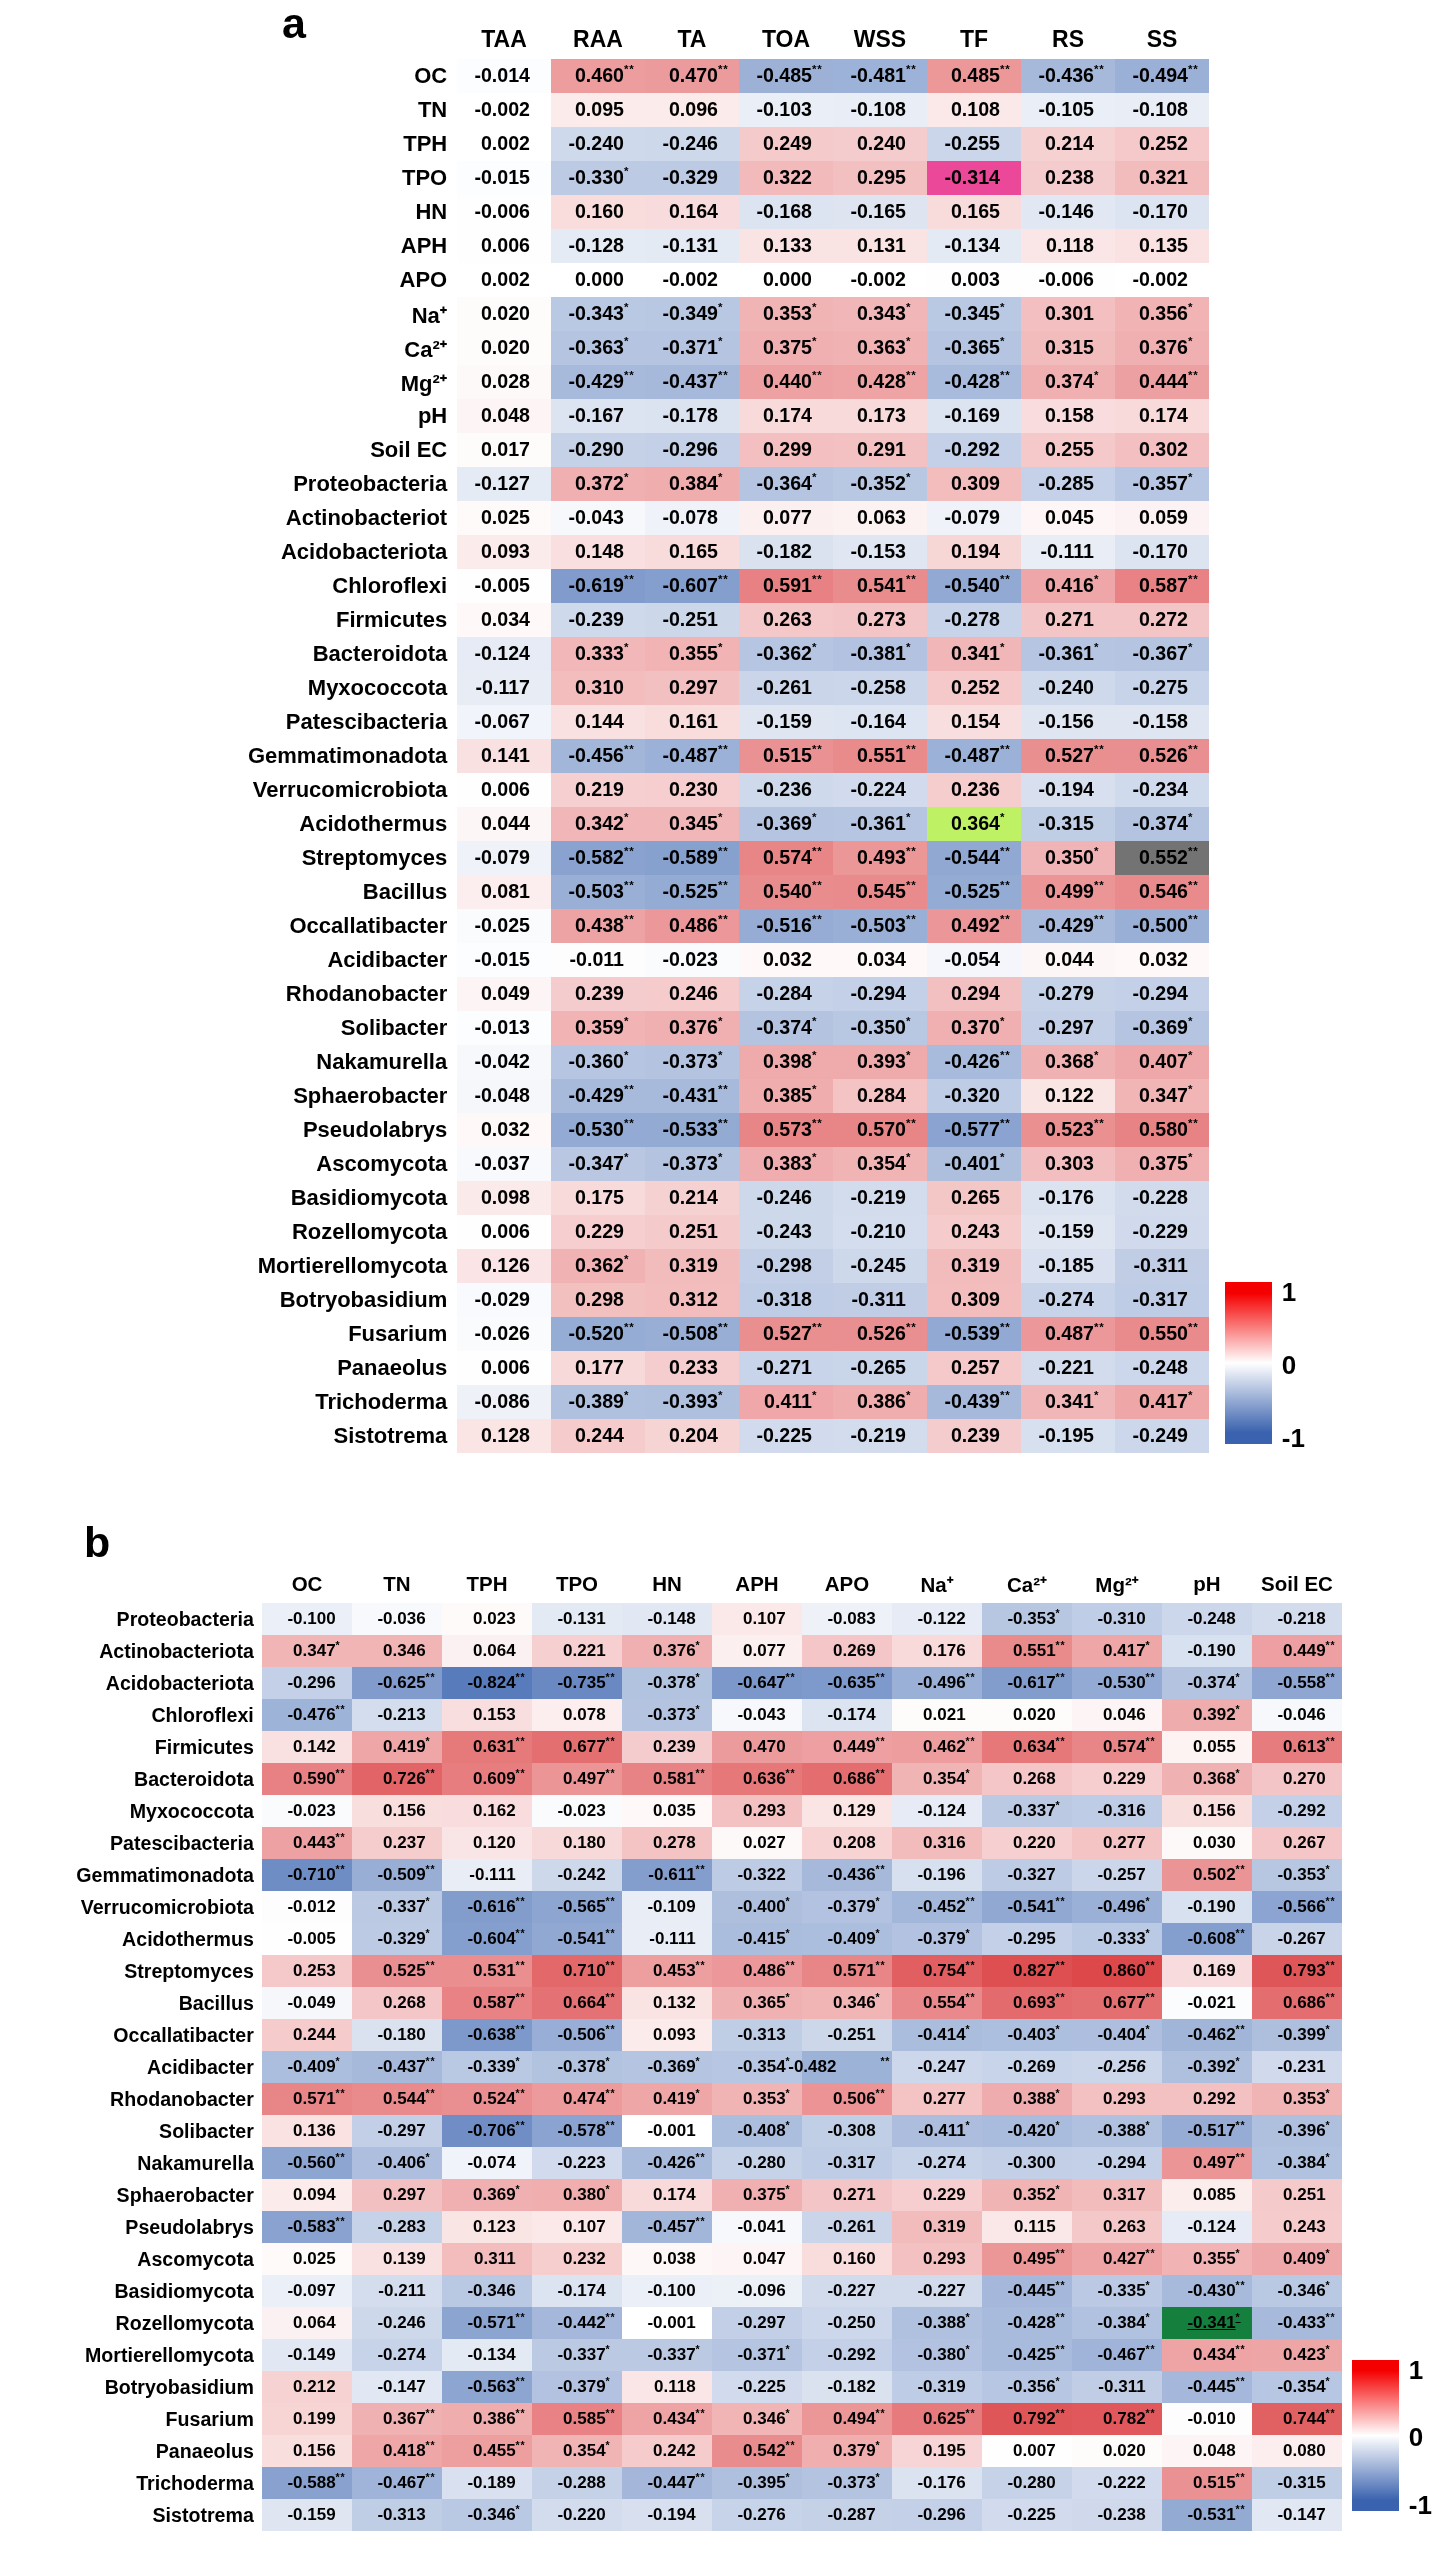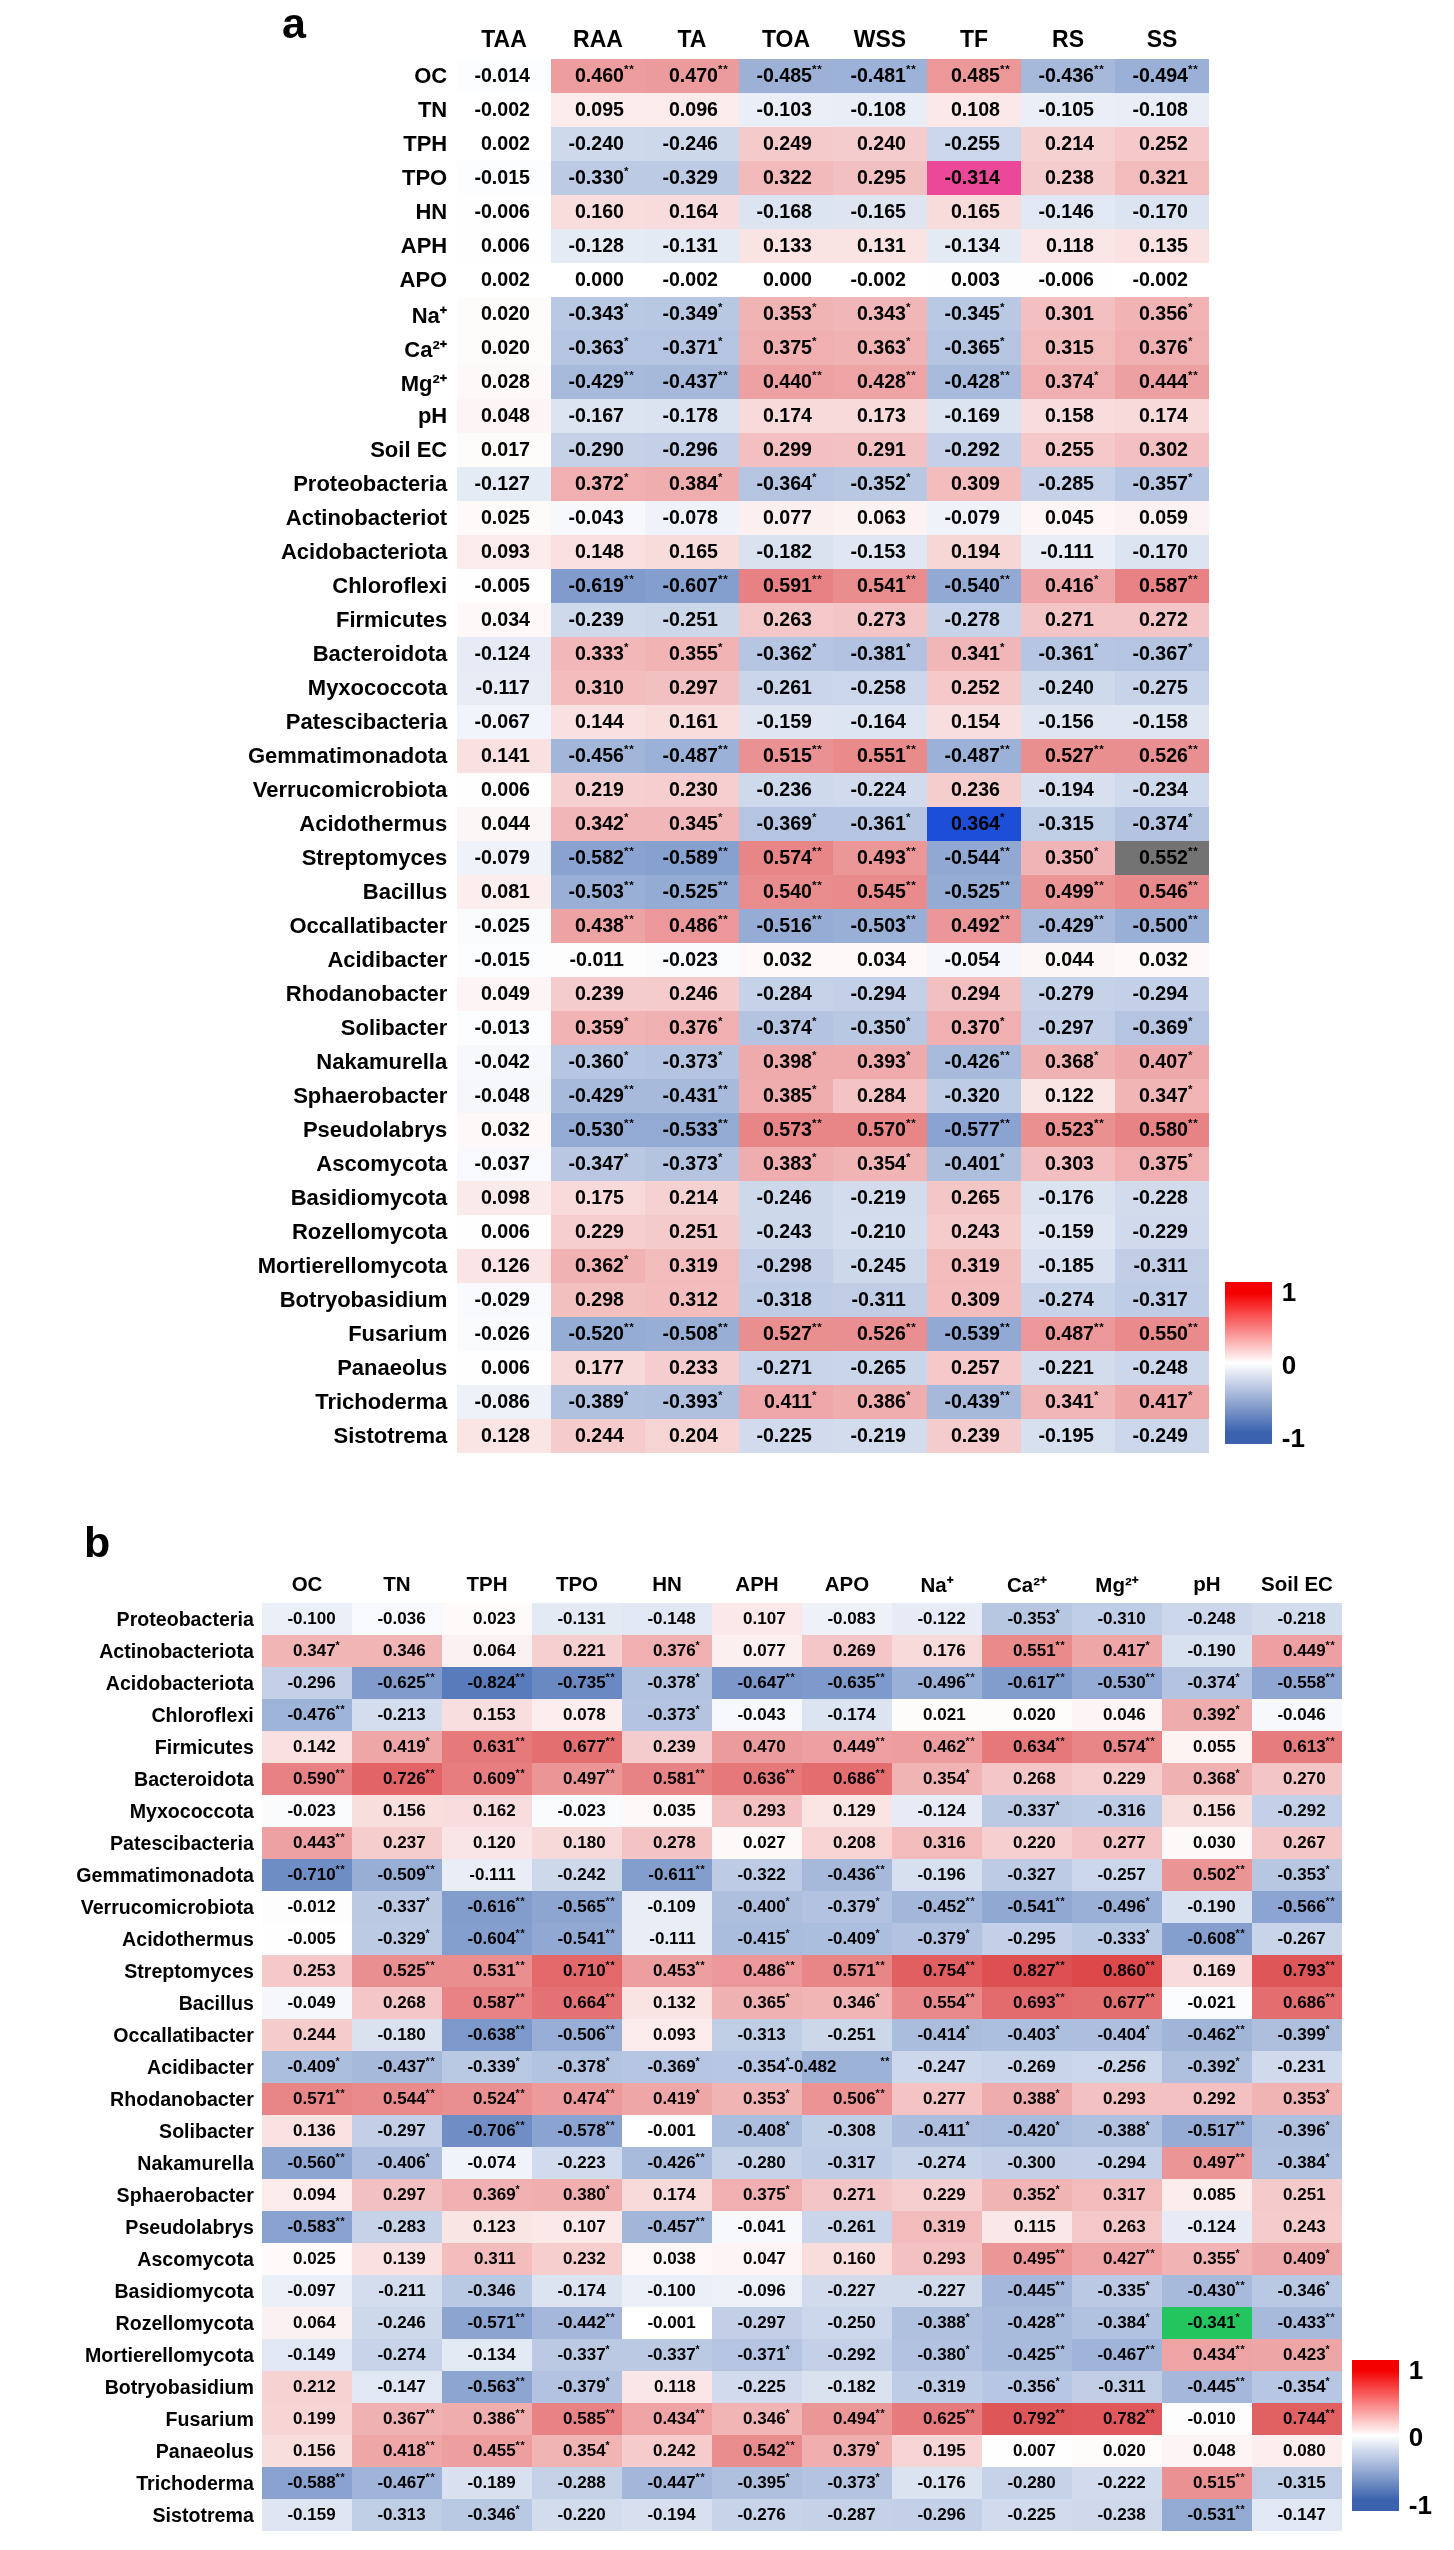--- a/index.html
+++ b/index.html
@@ -667,21 +667,21 @@
       <span class="sig">*</span>
     </div>
     <div class="hm-cell" style="background: rgb(180, 196, 225);">
       <span class="num">-0.369</span>
       <span class="sig">*</span>
     </div>
     <div class="hm-cell" style="background: rgb(182, 197, 225);">
       <span class="num">-0.361</span>
       <span class="sig">*</span>
     </div>
-    <div class="hm-cell" style="background: #1d4ed8; padding-left: 16px;">
+    <div class="hm-cell" style="background: #bef264; padding-left: 16px;">
       <span class="num">0.364</span>
       <span class="sig">*</span>
     </div>
     <div class="hm-cell" style="background: rgb(191, 205, 229);">
       <span class="num">-0.315</span>
     </div>
     <div class="hm-cell" style="background: rgb(179, 195, 224);">
       <span class="num">-0.374</span>
       <span class="sig">*</span>
     </div>
@@ -2201,21 +2201,21 @@
       <span class="sig">*</span>
     </div>
     <div class="hm-cell" style="background: rgb(168, 187, 220);">
       <span class="num">-0.428</span>
       <span class="sig">**</span>
     </div>
     <div class="hm-cell" style="background: rgb(177, 194, 224);">
       <span class="num">-0.384</span>
       <span class="sig">*</span>
     </div>
-    <div class="hm-cell" style="background: #22c55e;">
+    <div class="hm-cell" style="background: #15803d; text-decoration: underline;">
       <span class="num">-0.341</span>
       <span class="sig">*</span>
     </div>
     <div class="hm-cell" style="background: rgb(167, 186, 219);">
       <span class="num">-0.433</span>
       <span class="sig">**</span>
     </div>
     <div class="hm-rowlabel">Mortierellomycota</div>
     <div class="hm-cell" style="background: rgb(225, 231, 243);">
       <span class="num">-0.149</span>

